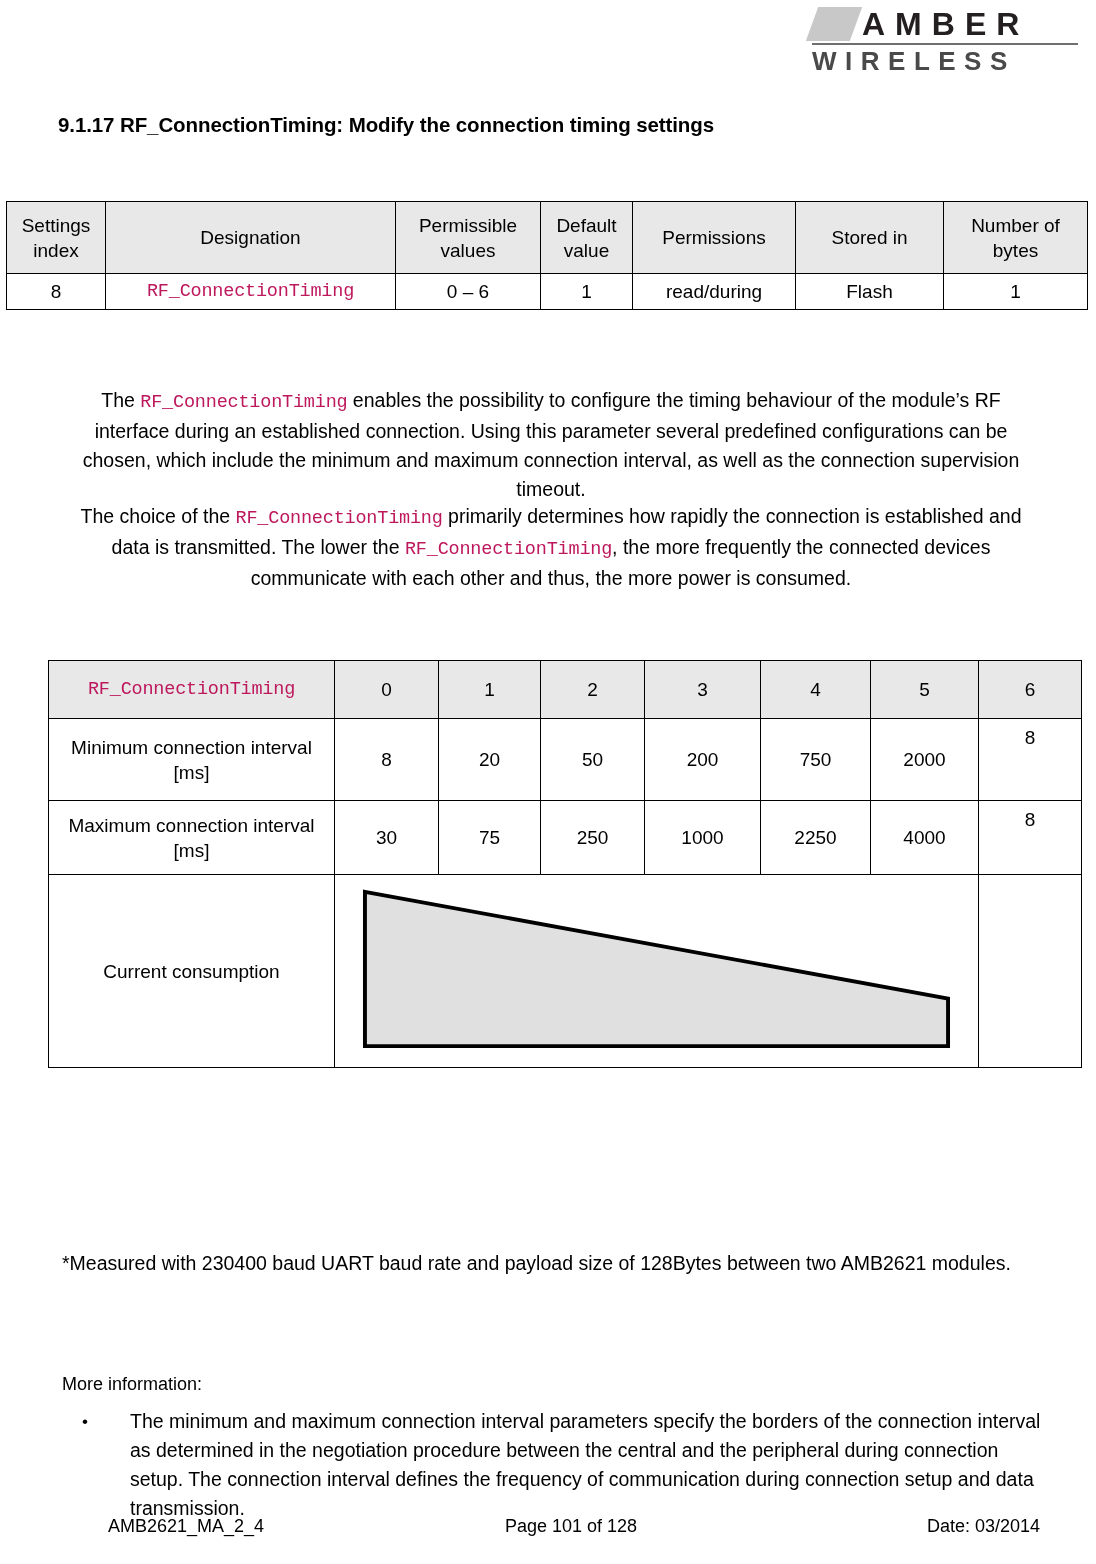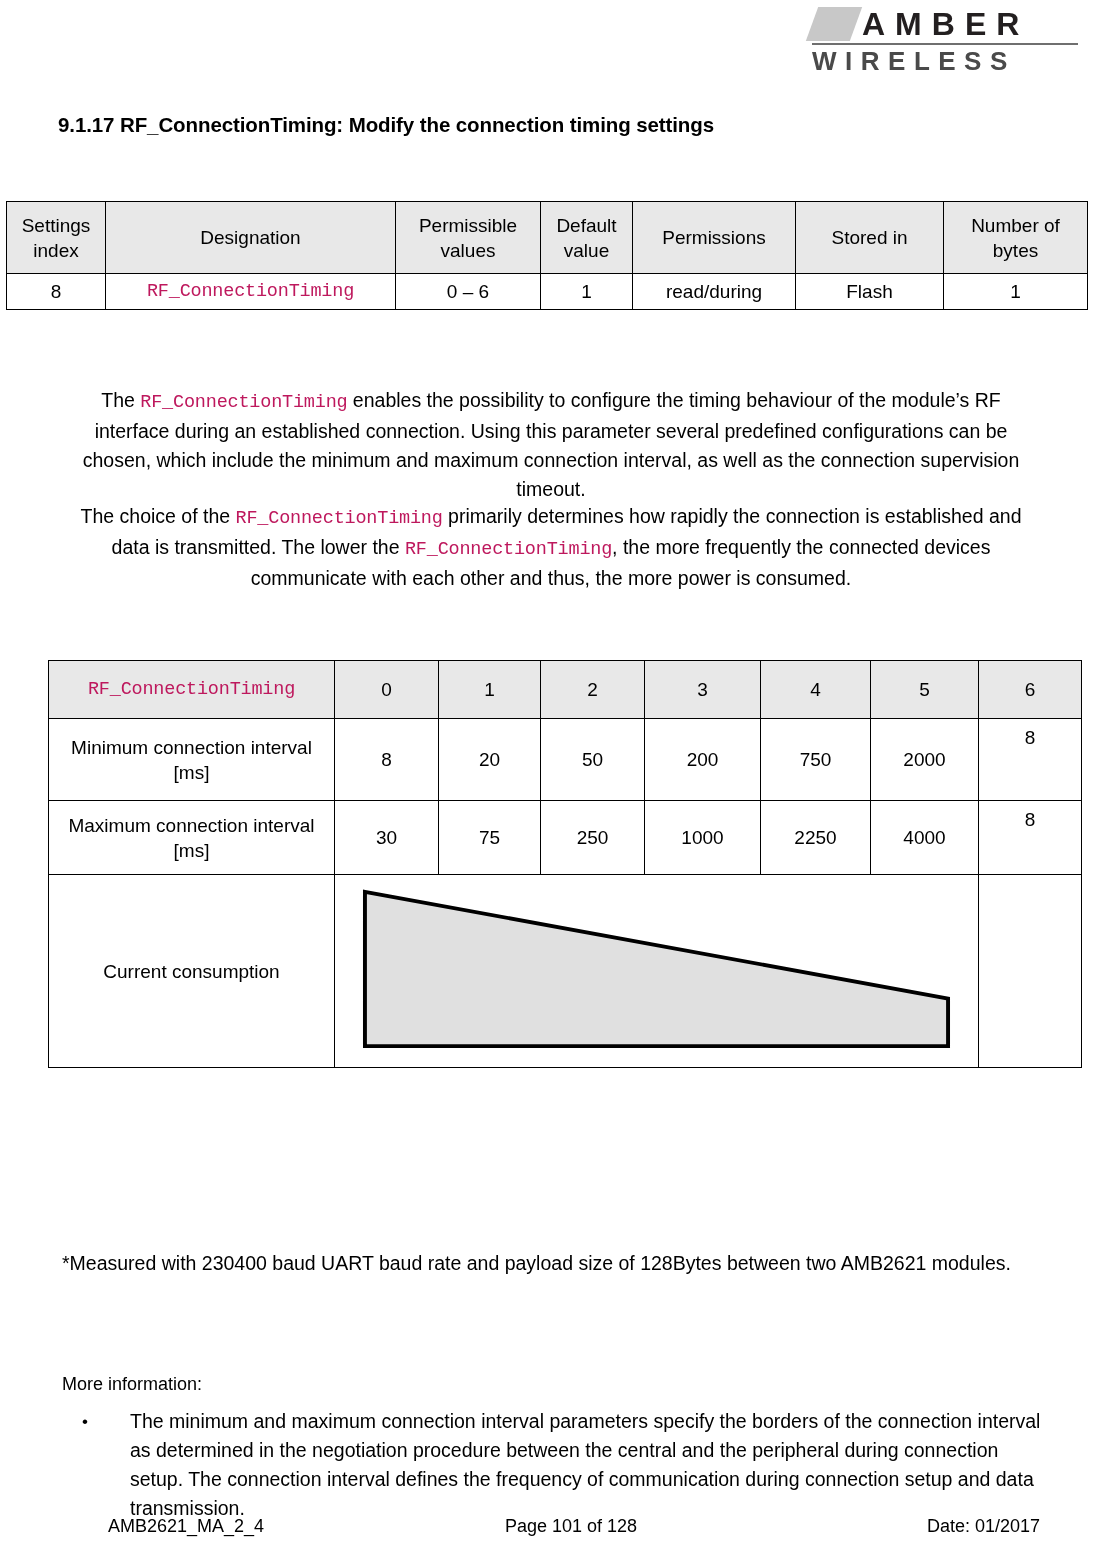--- a/index.html
+++ b/index.html
@@ -284,14 +284,14 @@
 <div class="bullet-list">
   <div class="bullet-item">
     <div class="bullet-dot">•</div>
     <div class="bullet-text">The minimum and maximum connection interval parameters specify the borders of the connection interval as determined in the negotiation procedure between the central and the peripheral during connection setup. The connection interval defines the frequency of communication during connection setup and data transmission.</div>
   </div>
 </div>
 
 <div class="footer">
   <span class="f-left">AMB2621_MA_2_4</span>
   <span class="f-center">Page 101 of 128</span>
-  <span class="f-right">Date: 01/2017</span>
+  <span class="f-right">Date: 03/2014</span>
 </div>
 
 </body></html>

